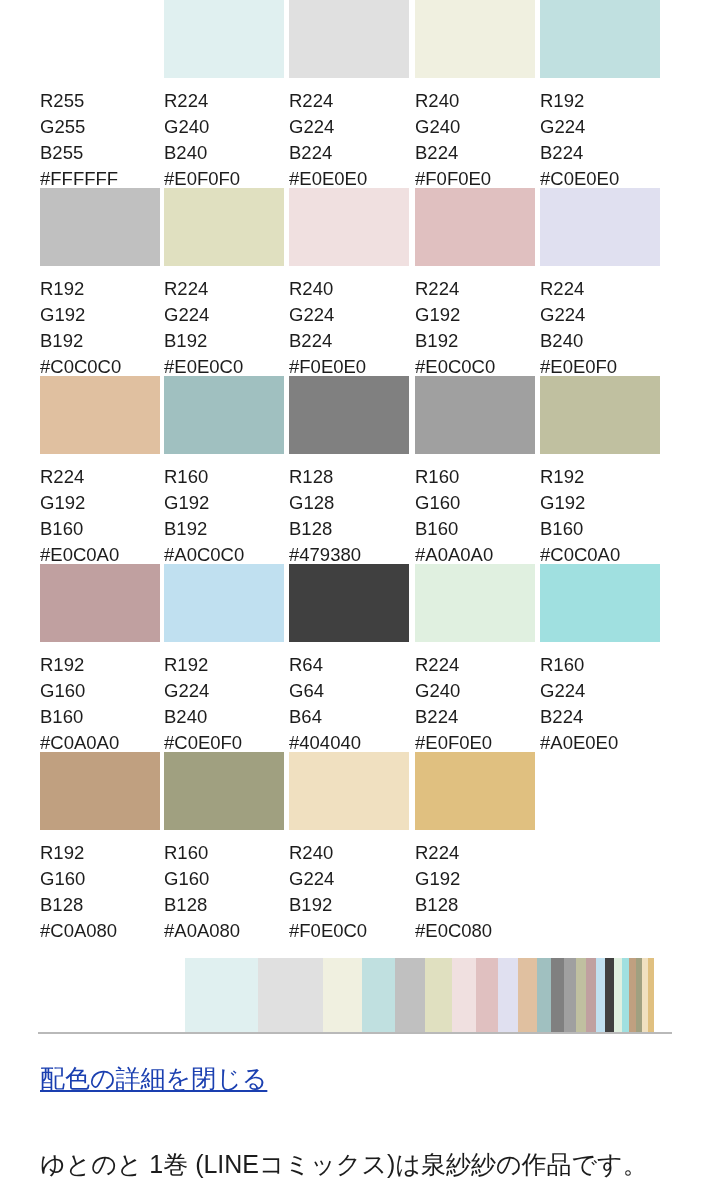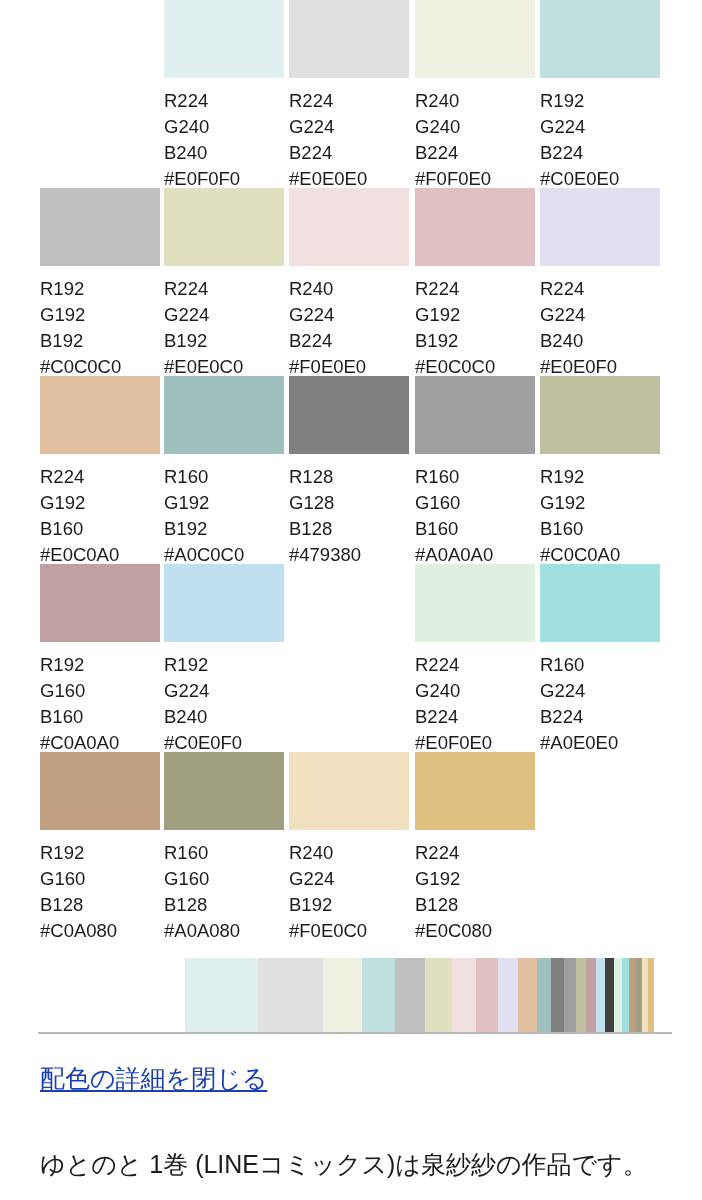--- a/index.html
+++ b/index.html
@@ -113,20 +113,26 @@
     color: #1c1c1c;
   }
 </style>
 </head>
 <body>
 
 <div id="palette-grid">
     <div class="palette-row">
       <div class="swatch-cell" style="left: 40px;">
         <span class="swatch-chip" style="background: rgb(255, 255, 255);"></span>
+        <div class="swatch-labels">
+          <div>R255</div>
+          <div>G255</div>
+          <div>B255</div>
+          <div>#FFFFFF</div>
+        </div>
       </div>
       <div class="swatch-cell" style="left: 164px;">
         <span class="swatch-chip" style="background: rgb(224, 240, 240);"></span>
         <div class="swatch-labels">
           <div>R224</div>
           <div>G240</div>
           <div>B240</div>
           <div>#E0F0F0</div>
         </div>
       </div>
@@ -262,20 +268,29 @@
           <div>#C0A0A0</div>
         </div>
       </div>
       <div class="swatch-cell" style="left: 164px;">
         <span class="swatch-chip" style="background: rgb(192, 224, 240);"></span>
         <div class="swatch-labels">
           <div>R192</div>
           <div>G224</div>
           <div>B240</div>
           <div>#C0E0F0</div>
+        </div>
+      </div>
+      <div class="swatch-cell" style="left: 289px;">
+        <span class="swatch-chip" style="background: rgb(64, 64, 64);"></span>
+        <div class="swatch-labels">
+          <div>R64</div>
+          <div>G64</div>
+          <div>B64</div>
+          <div>#404040</div>
         </div>
       </div>
       <div class="swatch-cell" style="left: 415px;">
         <span class="swatch-chip" style="background: rgb(224, 240, 224);"></span>
         <div class="swatch-labels">
           <div>R224</div>
           <div>G240</div>
           <div>B224</div>
           <div>#E0F0E0</div>
         </div>

